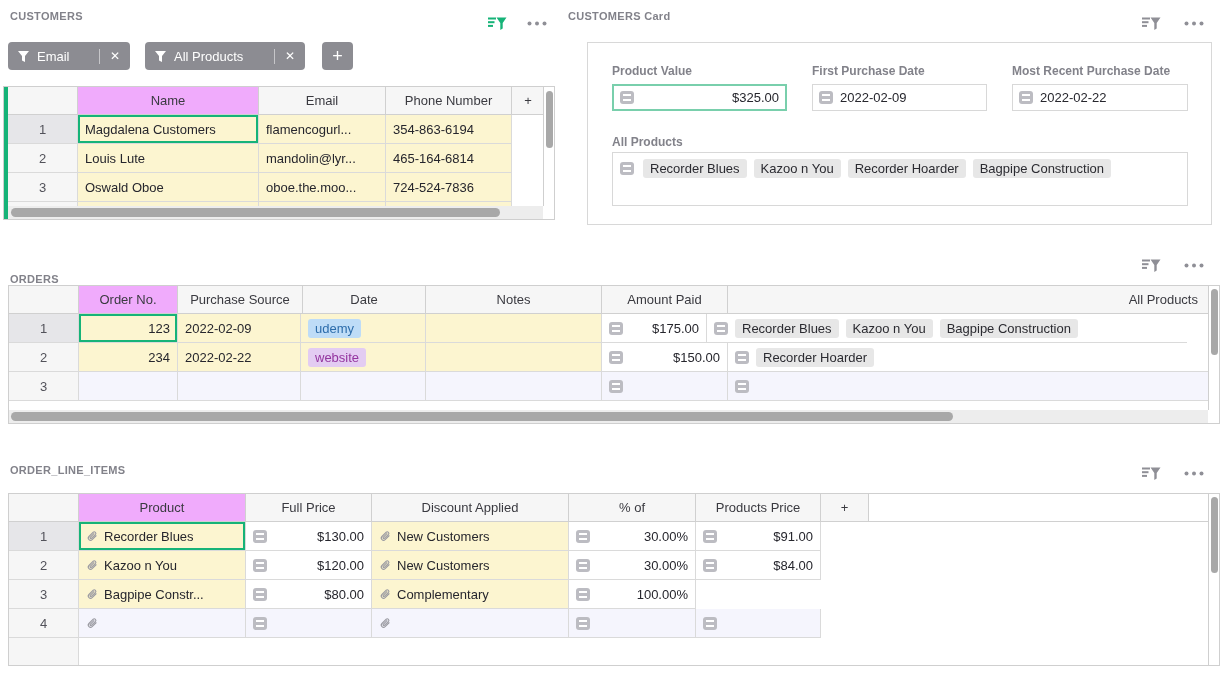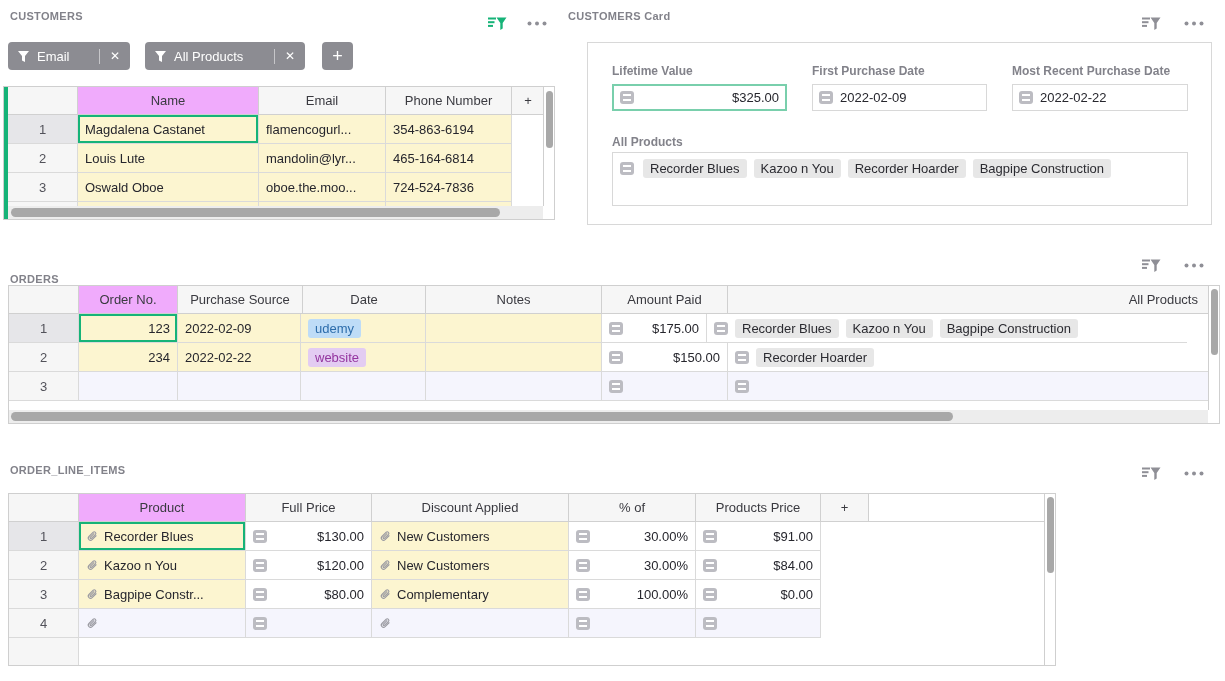--- a/index.html
+++ b/index.html
@@ -103,21 +103,21 @@
     <div class="abs" style="left:4px;top:0">
       <div class="r">
         <div class="hc" style="width:70px"></div>
         <div class="hc sel" style="width:181px">Name</div>
         <div class="hc" style="width:127px">Email</div>
         <div class="hc" style="width:126px">Phone Number</div>
         <div class="hc" style="width:33px">+</div>
       </div>
       <div class="r">
         <div class="dc numc sel" style="width:70px">1</div>
-        <div class="dc yellow selcell" style="width:181px">Magdalena Castanet</div>
+        <div class="dc yellow selcell" style="width:181px">Magdalena Customers</div>
         <div class="dc yellow" style="width:127px">flamencogurl...</div>
         <div class="dc yellow" style="width:126px">354-863-6194</div>
         <div class="dc nob" style="width:33px;border-bottom:none"></div>
       </div>
       <div class="r">
         <div class="dc numc" style="width:70px">2</div>
         <div class="dc yellow" style="width:181px">Louis Lute</div>
         <div class="dc yellow" style="width:127px">mandolin@lyr...</div>
         <div class="dc yellow" style="width:126px">465-164-6814</div>
         <div class="dc nob" style="width:33px;border-bottom:none"></div>
@@ -152,21 +152,21 @@
         <rect x="1" y="8.9" width="5" height="2"></rect>
         <path d="M9.5 1.5h10l-3.8 5.5v5.6l-2.4 1.4V7z"></path>
       </svg></span>
   <span class="ic" style="left:1184px;top:21px"><svg width="20" height="5" viewBox="0 0 20 5" fill="currentColor">
         <circle cx="2.5" cy="2.5" r="2"></circle>
         <circle cx="10" cy="2.5" r="2"></circle>
         <circle cx="17.5" cy="2.5" r="2"></circle>
       </svg></span>
 
   <div class="card-panel">
-    <div class="flabel" style="left:24px;top:21px">Lifetime Value</div>
+    <div class="flabel" style="left:24px;top:21px">Product Value</div>
     <div class="fbox sel spread" style="left:24px;top:41px;width:175px">
       <span class="burger"></span>
       <span>$325.00</span>
     </div>
     <div class="flabel" style="left:224px;top:21px">First Purchase Date</div>
     <div class="fbox" style="left:224px;top:41px;width:175px">
       <span class="burger"></span>
       <span>2022-02-09</span>
     </div>
     <div class="flabel" style="left:424px;top:21px">Most Recent Purchase Date</div>
@@ -272,21 +272,21 @@
         <rect x="1" y="5.2" width="6.5" height="2"></rect>
         <rect x="1" y="8.9" width="5" height="2"></rect>
         <path d="M9.5 1.5h10l-3.8 5.5v5.6l-2.4 1.4V7z"></path>
       </svg></span>
   <span class="ic" style="left:1184px;top:471px"><svg width="20" height="5" viewBox="0 0 20 5" fill="currentColor">
         <circle cx="2.5" cy="2.5" r="2"></circle>
         <circle cx="10" cy="2.5" r="2"></circle>
         <circle cx="17.5" cy="2.5" r="2"></circle>
       </svg></span>
 
-  <div class="grid" style="left:8px;top:493px;width:1048px;height:173px">
+  <div class="grid" style="left:8px;top:493px;width:1212px;height:173px">
     <div class="abs" style="left:0;top:0;right:11px">
       <div class="r">
         <div class="hc" style="width:70px"></div>
         <div class="hc sel" style="width:167px">Product</div>
         <div class="hc" style="width:126px">Full Price</div>
         <div class="hc" style="width:197px">Discount Applied</div>
         <div class="hc" style="width:127px">% of</div>
         <div class="hc" style="width:125px">Products Price</div>
         <div class="hc" style="width:48px">+</div>
         <div class="hc plain" style="flex:1"></div>
@@ -362,24 +362,20 @@
         <div class="dc yellow" style="width:197px">
           <span class="clip"><svg width="13" height="13" viewBox="0 0 14 14">
                 <path d="M10.8 6.2 6.6 10.4a2.4 2.4 0 0 1-3.4-3.4l4.6-4.6a1.7 1.7 0 0 1 2.4 2.4L5.8 9.1a.85.85 0 0 1-1.2-1.2l3.9-3.9" fill="none" stroke="currentColor" stroke-width="1.2" stroke-linecap="round"></path>
               </svg></span>
           <span>Complementary</span>
         </div>
         <div class="dc spread" style="width:127px">
           <span class="burger"></span>
           <span>100.00%</span>
         </div>
-        <div class="dc spread" style="width:125px">
-          <span class="burger"></span>
-          <span>$0.00</span>
-        </div>
         <div class="dc nob" style="flex:1;border-bottom:none"></div>
       </div>
       <div class="r">
         <div class="dc numc" style="width:70px">4</div>
         <div class="dc nr" style="width:167px">
           <span class="clip"><svg width="13" height="13" viewBox="0 0 14 14">
                 <path d="M10.8 6.2 6.6 10.4a2.4 2.4 0 0 1-3.4-3.4l4.6-4.6a1.7 1.7 0 0 1 2.4 2.4L5.8 9.1a.85.85 0 0 1-1.2-1.2l3.9-3.9" fill="none" stroke="currentColor" stroke-width="1.2" stroke-linecap="round"></path>
               </svg></span>
         </div>
         <div class="dc nr" style="width:126px">

